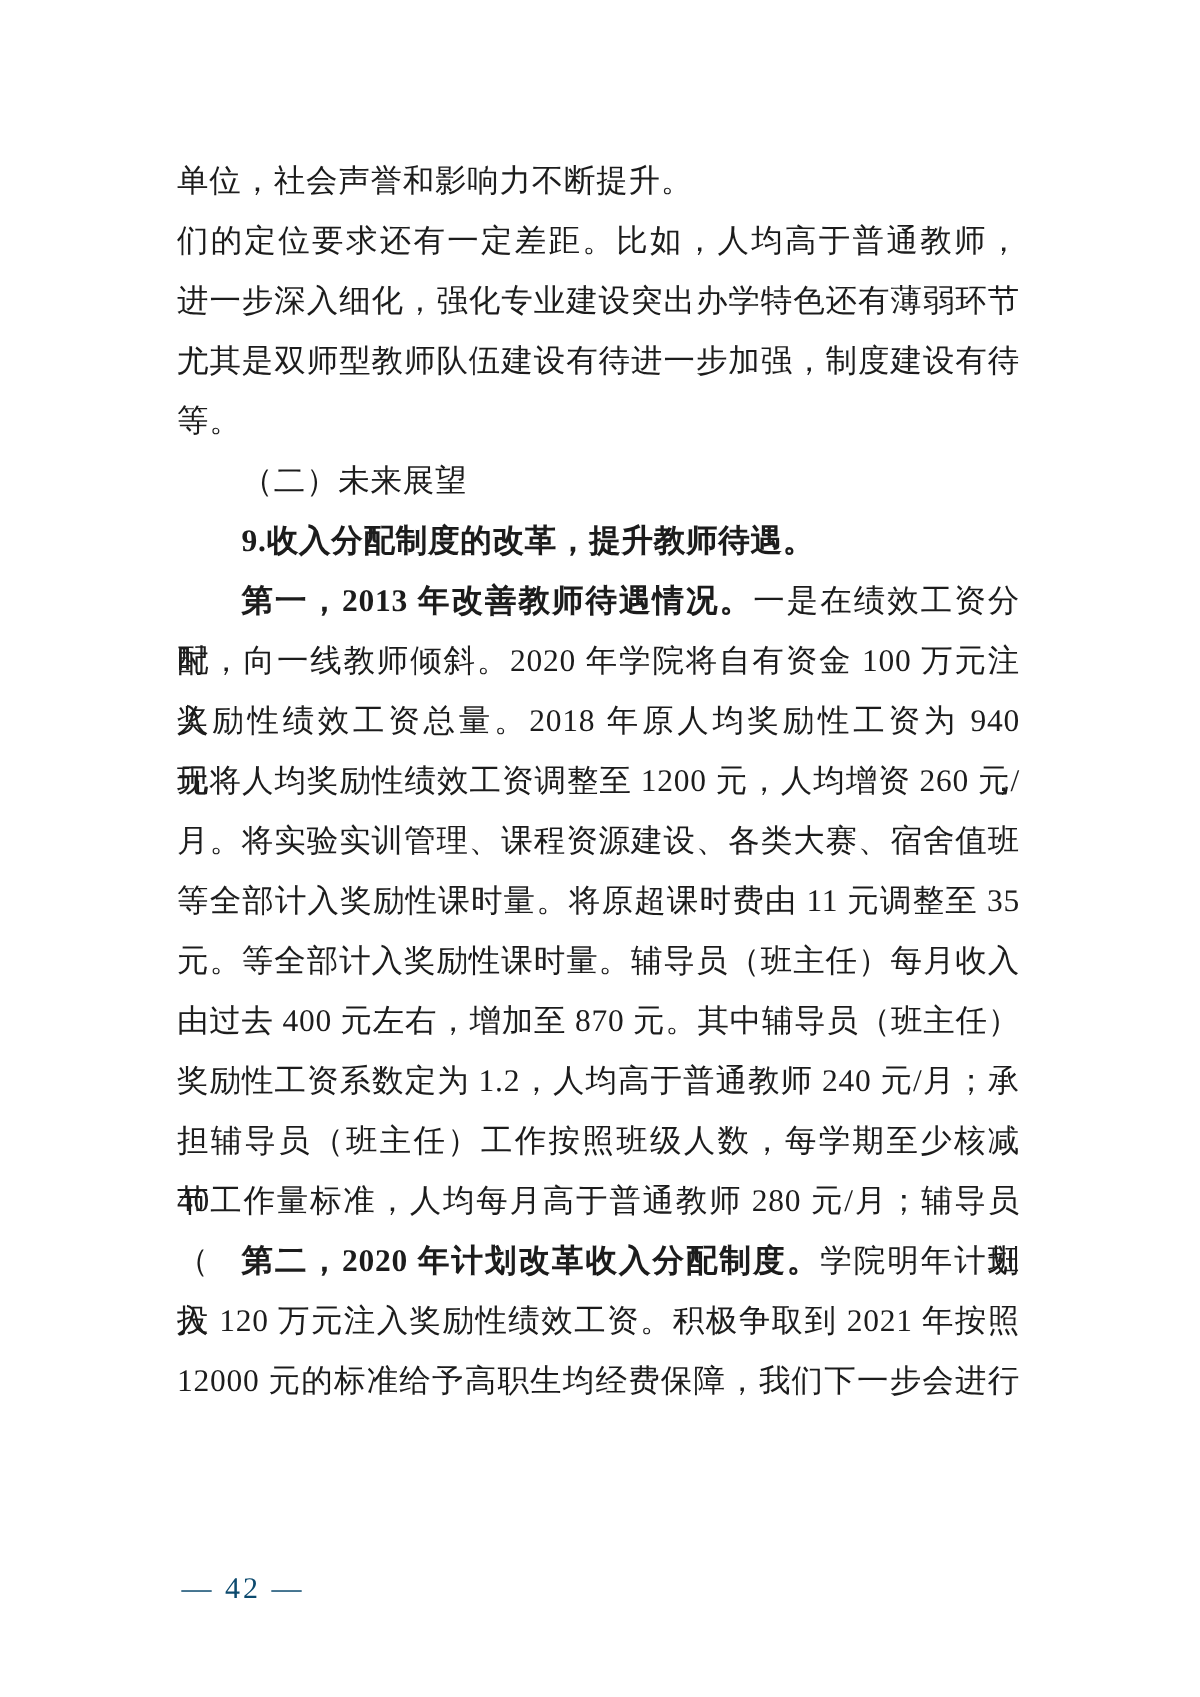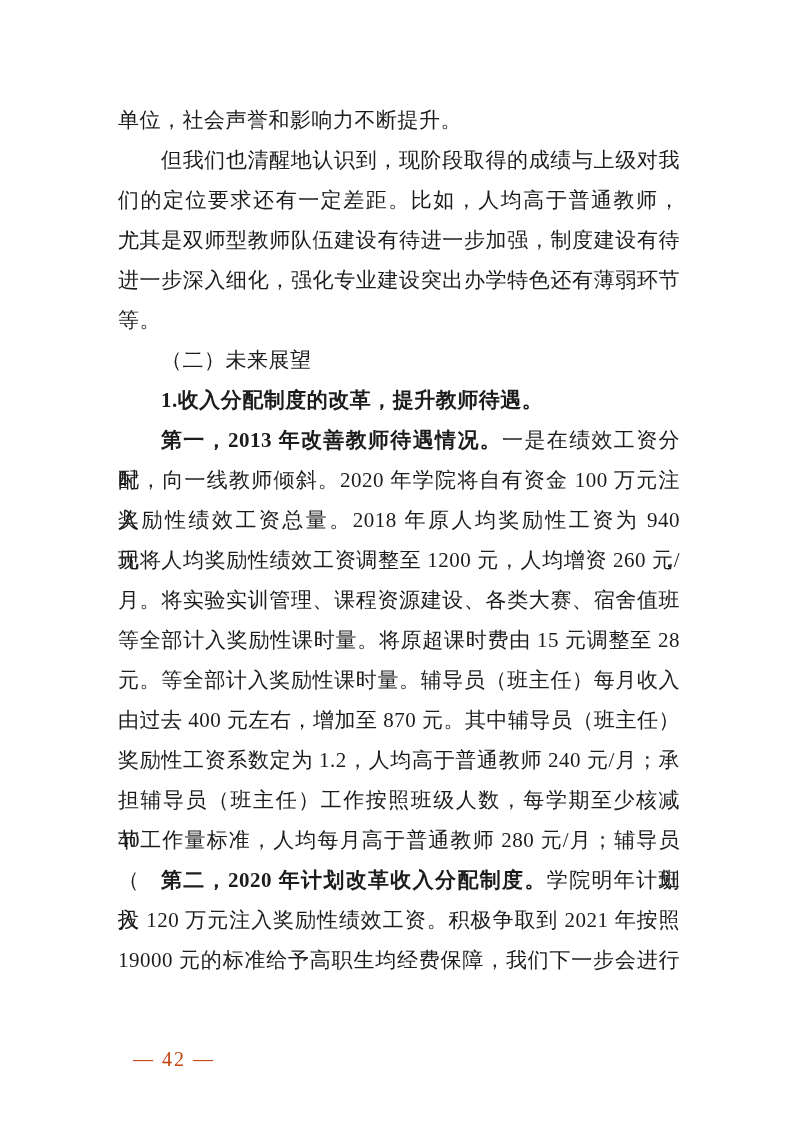--- a/index.html
+++ b/index.html
@@ -47,58 +47,56 @@
     font-weight: 700;
   }
   .footer {
     position: absolute;
     left: 121px;
     top: 1045px;
     height: 28px;
     line-height: 28px;
     font-size: 20px;
     letter-spacing: 2px;
-    color: #c2410c;
-    margin-left: 12px;
+    color: #0c4a6e;
   }
 </style>
 </head>
 <body>
 
 <div class="page">
   <div class="doc-body">
       <div class="paragraph">
         <div class="line"><span class="seg">单位，社会声誉和影响力不断提升。</span></div>
       </div>
       <div class="paragraph">
-        <div class="line j ind"><span class="seg">但我们也清醒地认识到，现阶段取得的成绩与上级对我</span></div>
         <div class="line j"><span class="seg">们的定位要求还有一定差距。比如，人均高于普通教师，</span></div>
+        <div class="line j"><span class="seg">进一步深入细化，强化专业建设突出办学特色还有薄弱环节</span></div>
         <div class="line j"><span class="seg">尤其是双师型教师队伍建设有待进一步加强，制度建设有待</span></div>
-        <div class="line j"><span class="seg">进一步深入细化，强化专业建设突出办学特色还有薄弱环节</span></div>
         <div class="line"><span class="seg">等。</span></div>
       </div>
       <div class="paragraph">
         <div class="line ind"><span class="seg">（二）未来展望</span></div>
       </div>
       <div class="paragraph">
-        <div class="line ind"><span class="seg b">1.收入分配制度的改革，提升教师待遇。</span></div>
+        <div class="line ind"><span class="seg b">9.收入分配制度的改革，提升教师待遇。</span></div>
       </div>
       <div class="paragraph">
         <div class="line j ind"><span class="seg b">第一，2013 年改善教师待遇情况。</span><span class="seg">一是在绩效工资分配</span></div>
         <div class="line j"><span class="seg">时，向一线教师倾斜。2020 年学院将自有资金 100 万元注入</span></div>
         <div class="line j"><span class="seg">奖励性绩效工资总量。2018 年原人均奖励性工资为 940 元，</span></div>
         <div class="line j"><span class="seg">现将人均奖励性绩效工资调整至 1200 元，人均增资 260 元/</span></div>
         <div class="line j"><span class="seg">月。将实验实训管理、课程资源建设、各类大赛、宿舍值班</span></div>
-        <div class="line j"><span class="seg">等全部计入奖励性课时量。将原超课时费由 15 元调整至 28</span></div>
+        <div class="line j"><span class="seg">等全部计入奖励性课时量。将原超课时费由 11 元调整至 35</span></div>
         <div class="line j"><span class="seg">元。等全部计入奖励性课时量。辅导员（班主任）每月收入</span></div>
         <div class="line j"><span class="seg">由过去 400 元左右，增加至 870 元。其中辅导员（班主任）</span></div>
         <div class="line j"><span class="seg">奖励性工资系数定为 1.2，人均高于普通教师 240 元/月；承</span></div>
         <div class="line j"><span class="seg">担辅导员（班主任）工作按照班级人数，每学期至少核减 40</span></div>
         <div class="line j"><span class="seg">节工作量标准，人均每月高于普通教师 280 元/月；辅导员（班</span></div>
       </div>
       <div class="paragraph">
         <div class="line j ind"><span class="seg b">第二，2020 年计划改革收入分配制度。</span><span class="seg">学院明年计划投</span></div>
         <div class="line j"><span class="seg">入 120 万元注入奖励性绩效工资。积极争取到 2021 年按照</span></div>
-        <div class="line j"><span class="seg">19000 元的标准给予高职生均经费保障，我们下一步会进行</span></div>
+        <div class="line j"><span class="seg">12000 元的标准给予高职生均经费保障，我们下一步会进行</span></div>
       </div>
     </div>
   <div class="footer">— 42 —</div>
 </div>
 
 </body></html>

